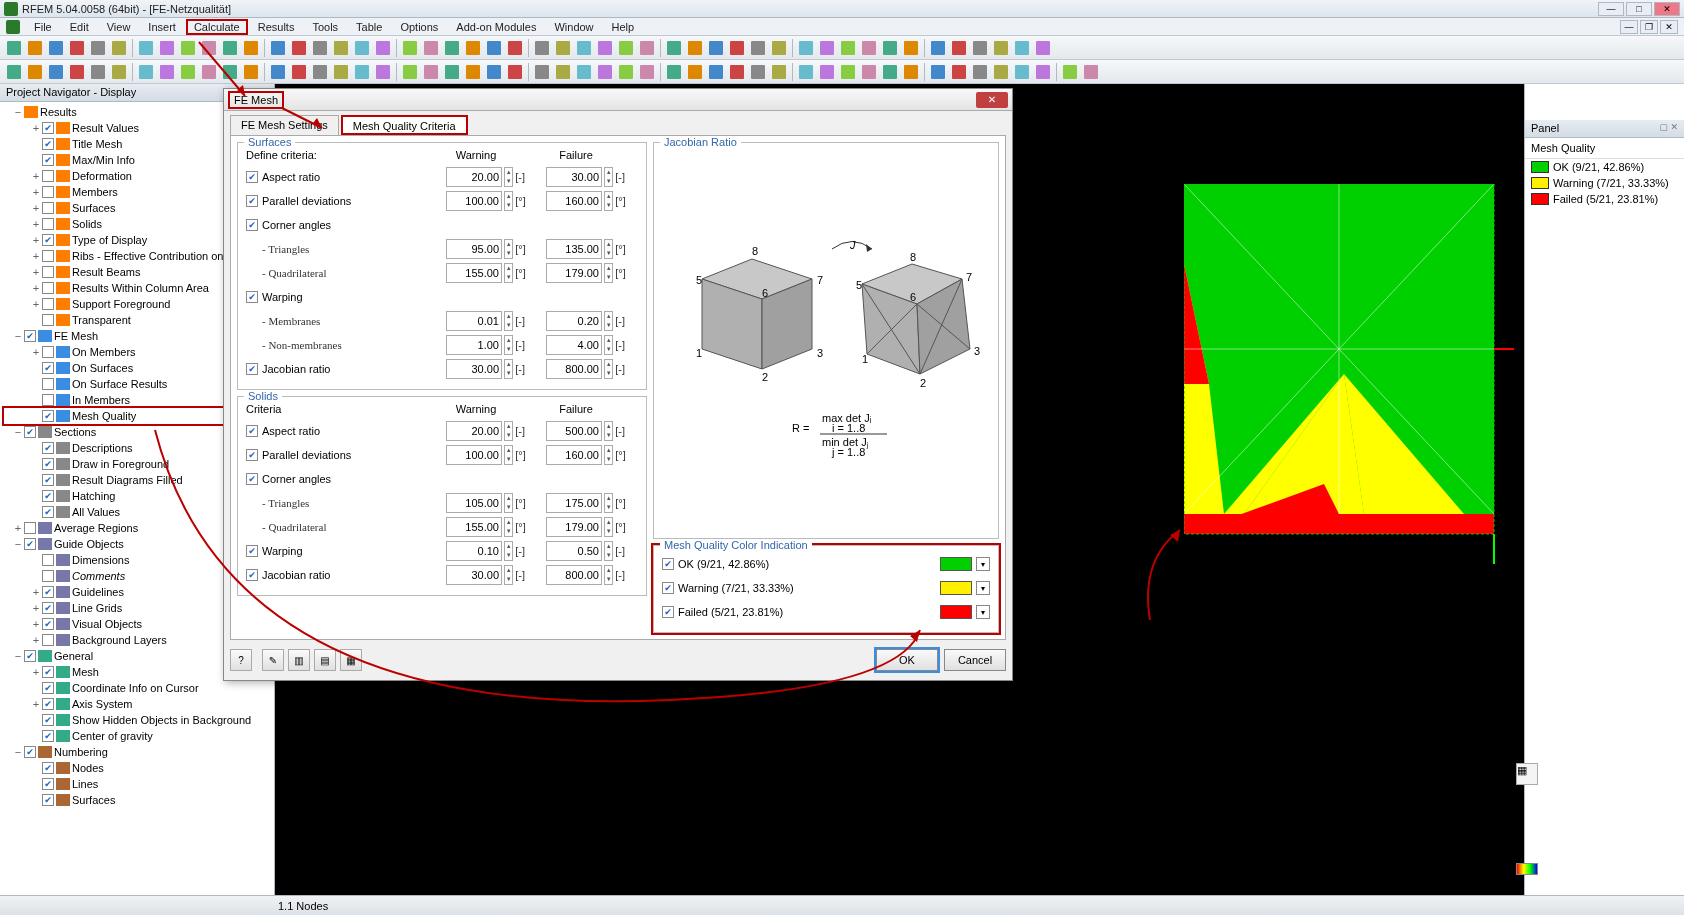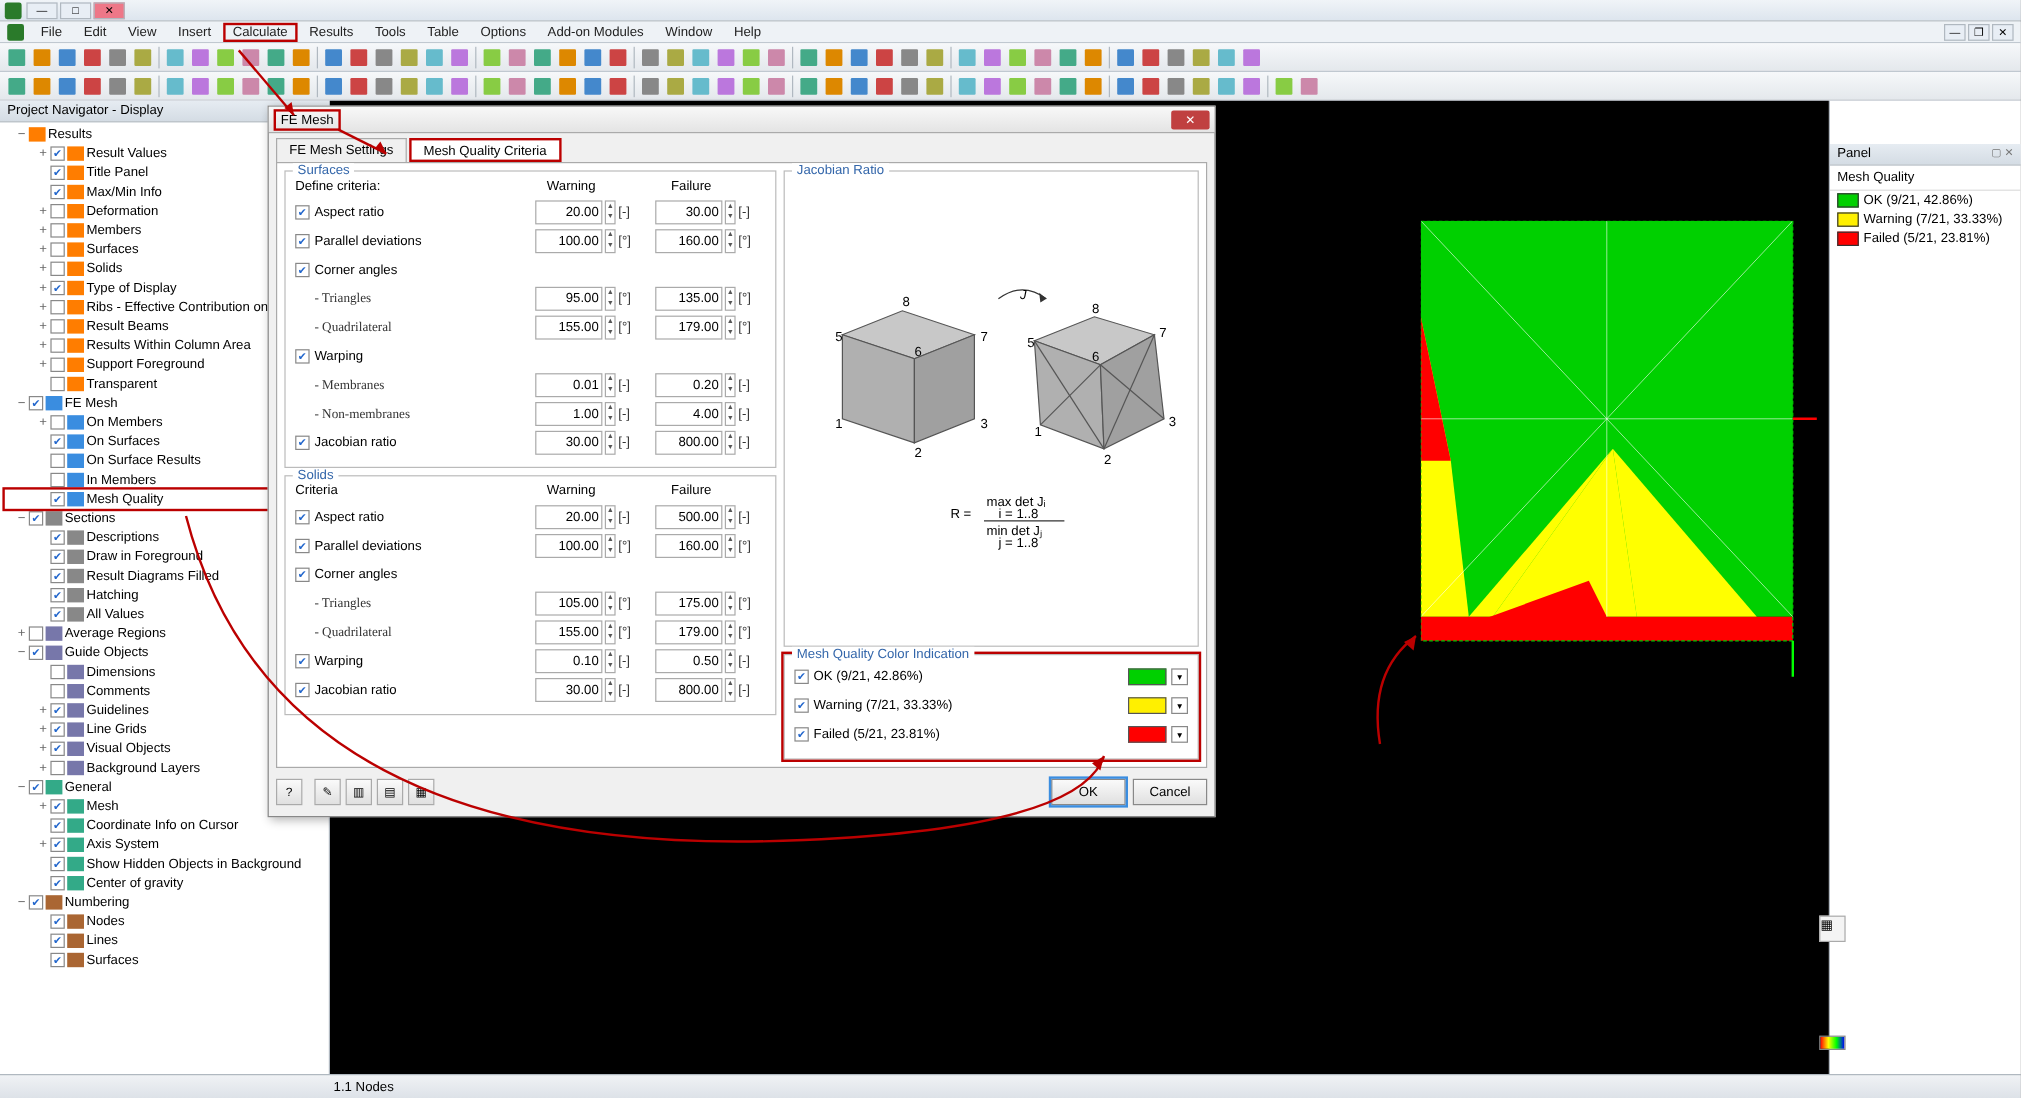--- a/index.html
+++ b/index.html
@@ -92,20 +92,21 @@
 .status-bar { position: absolute; bottom: 0; left: 0; right: 0; height: 20px; background: linear-gradient(#f0f2f5,#dde2e8); border-top: 1px solid #b0b8c0; padding: 2px 8px; display:flex;align-items:center; }
 
 
 .overlay { position: absolute; inset: 0; pointer-events: none; z-index: 200; }
 </style>
 </head>
 <body>
 
 <div class="title-bar">
   <div class="app-icon"></div>
+  <div class="title-text">RFEM 5.04.0058 (64bit) - [FE-Netzqualität]</div>
   <div class="win-btns">
     <div class="win-btn">—</div>
     <div class="win-btn">□</div>
     <div class="win-btn close">✕</div>
   </div>
 </div>
 
 <div class="menu-bar" id="menu-bar">
   <div class="app-icon" style="width:14px;height:14px;background:#2a7a2a;border-radius:2px;margin-right:4px;"></div>
 
@@ -454,21 +455,21 @@
         <div class="tree-row" style="padding-left: 26px;">
           <span class="tw">+</span>
           <span class="chk checked"></span>
           <span class="ico" style="background: rgb(255, 125, 0);"></span>
           <span>Result Values</span>
         </div>
         <div class="tree-row" style="padding-left: 26px;">
           <span class="tw"></span>
           <span class="chk checked"></span>
           <span class="ico" style="background: rgb(255, 125, 0);"></span>
-          <span>Title Panel</span>
+          <span>Title Mesh</span>
         </div>
         <div class="tree-row" style="padding-left: 26px;">
           <span class="tw"></span>
           <span class="chk checked"></span>
           <span class="ico" style="background: rgb(255, 125, 0);"></span>
           <span>Max/Min Info</span>
         </div>
         <div class="tree-row" style="padding-left: 26px;">
           <span class="tw">+</span>
           <span class="chk"></span>
@@ -612,21 +613,21 @@
           <span class="chk checked"></span>
           <span class="ico" style="background: rgb(119, 119, 170);"></span>
           <span>Guide Objects</span>
         </div>
         <div class="tree-row" style="padding-left: 26px;">
           <span class="tw"></span>
           <span class="chk"></span>
           <span class="ico" style="background: rgb(119, 119, 170);"></span>
           <span>Dimensions</span>
         </div>
-        <div class="tree-row" style="padding-left: 26px;">
+        <div class="tree-row" style="padding-left: 26px; font-style: italic;">
           <span class="tw"></span>
           <span class="chk"></span>
           <span class="ico" style="background: rgb(119, 119, 170);"></span>
           <span>Comments</span>
         </div>
         <div class="tree-row" style="padding-left: 26px;">
           <span class="tw">+</span>
           <span class="chk checked"></span>
           <span class="ico" style="background: rgb(119, 119, 170);"></span>
           <span>Guidelines</span>

